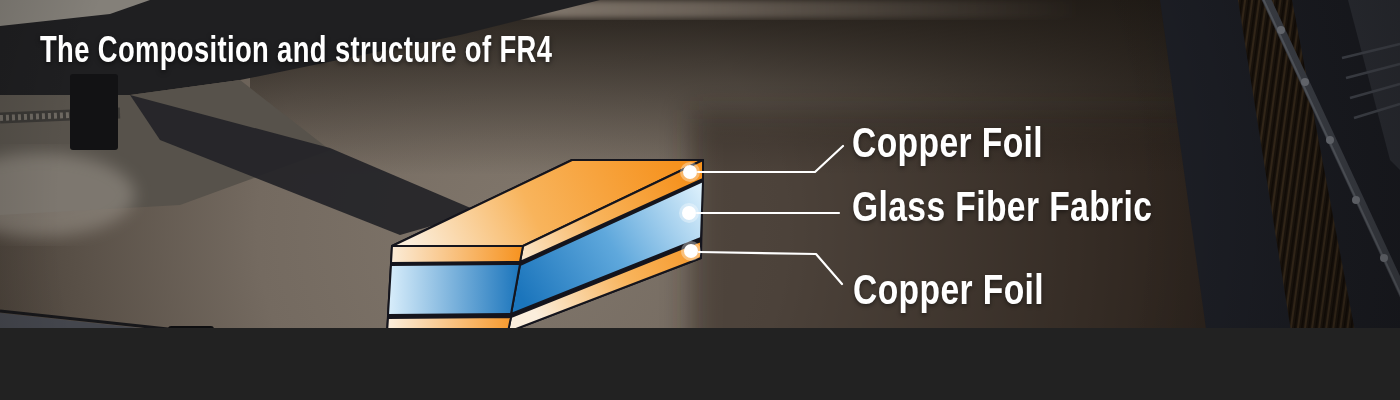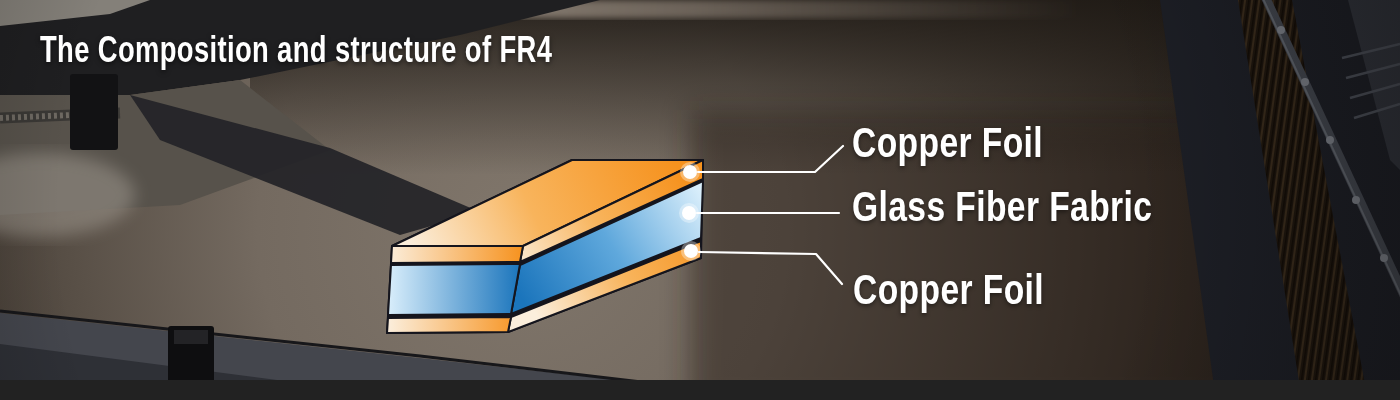--- a/index.html
+++ b/index.html
@@ -1,16 +1,16 @@
 <!DOCTYPE html>
 <html><head>
 <meta charset="utf-8">
 <style>
   html,body{margin:0;padding:0;background:#222;}
-  .stage{position:relative;width:1400px;height:380px;overflow:hidden;
+  .stage{position:relative;width:1400px;height:328px;overflow:hidden;
          font-family:"Liberation Sans",sans-serif;background:#3a332c;}
   .stage svg.scene{position:absolute;left:0;top:0;width:1400px;height:400px;display:block;}
   .banner-title{position:absolute;left:40px;top:31px;font-weight:700;font-size:37px;line-height:1;
     color:#fff;transform:scaleX(.74);transform-origin:0 0;white-space:nowrap;letter-spacing:.5px;
     text-shadow:0 2px 6px rgba(0,0,0,.55);}
   .callout-label{position:absolute;font-weight:700;font-size:42px;line-height:1;color:#fff;
     transform:scaleX(.8);transform-origin:0 0;white-space:nowrap;letter-spacing:.5px;
     text-shadow:0 2px 5px rgba(0,0,0,.45);}
   .ink{stroke:#15151D;stroke-width:2;stroke-linejoin:round;}
   .leader{fill:none;stroke-width:2.2;stroke-linecap:round;stroke-linejoin:round;}

